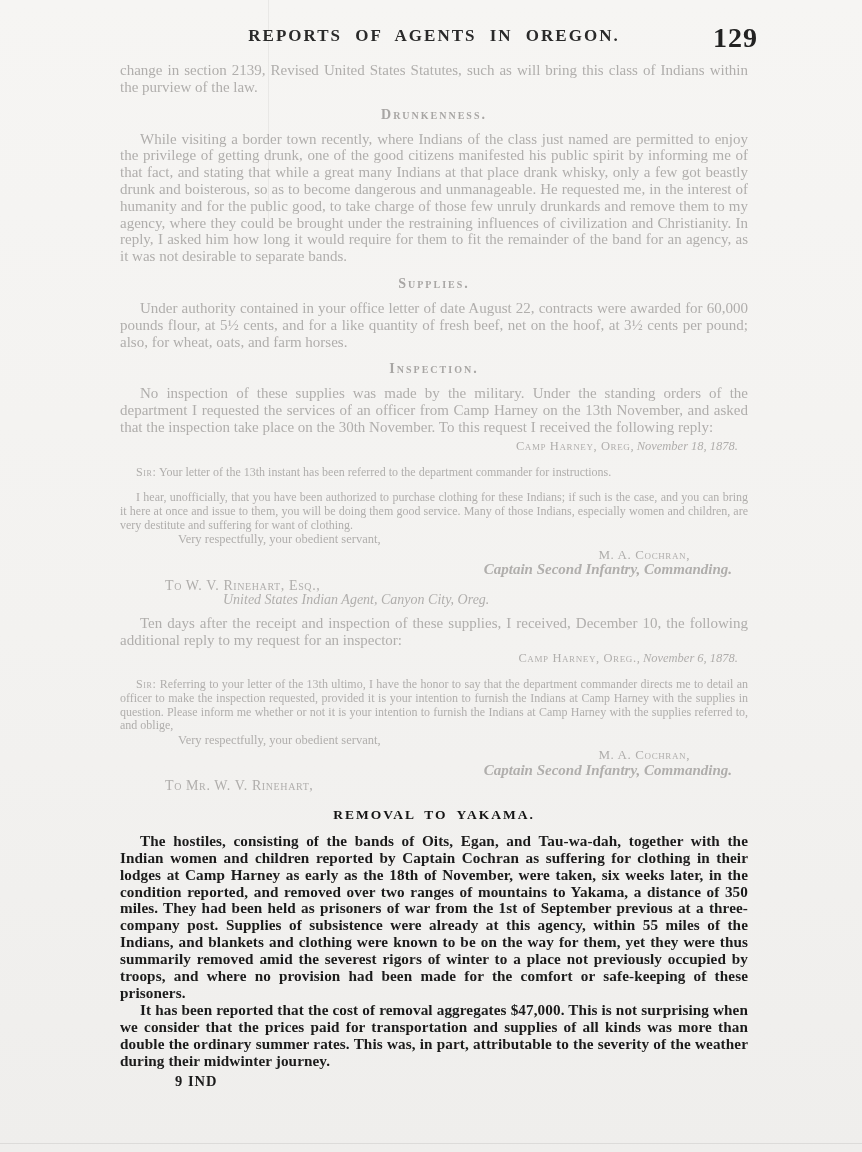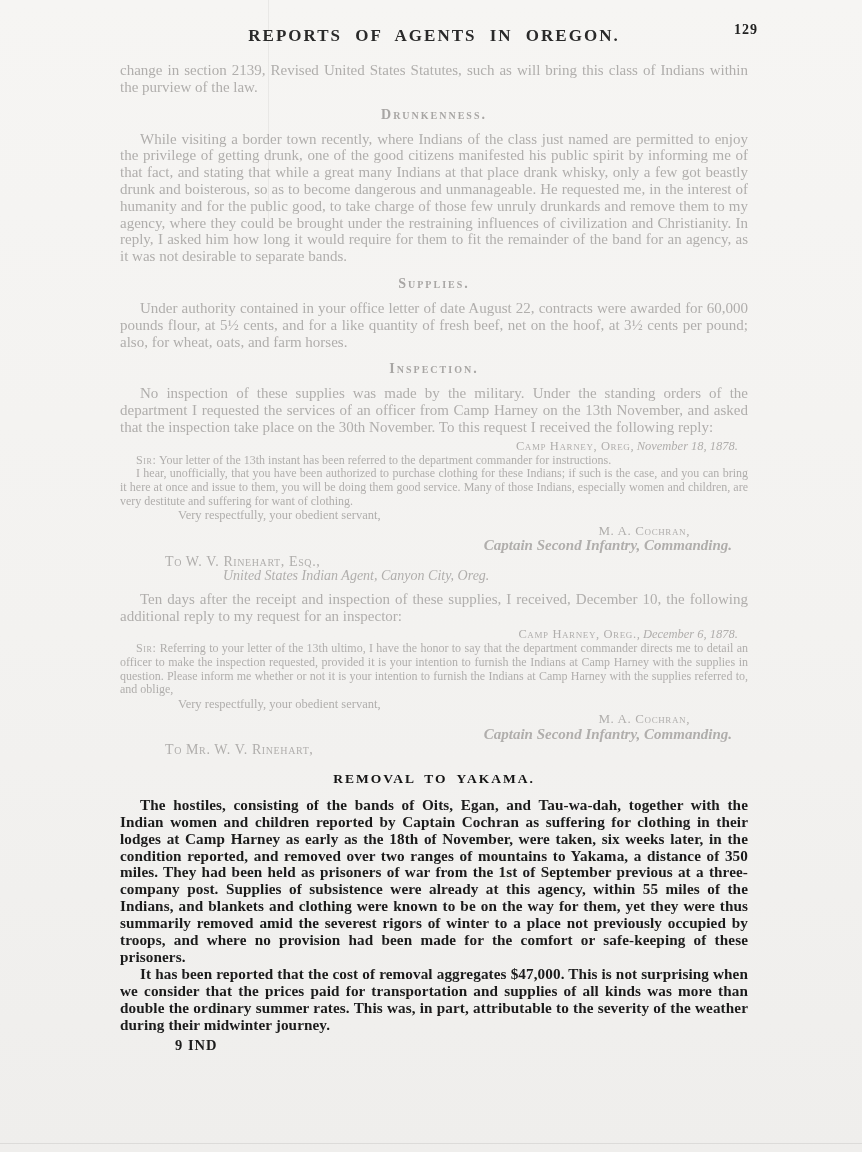--- a/index.html
+++ b/index.html
@@ -42,21 +42,21 @@
     display: inline-block;
     font-size: 17px;
     font-weight: 700;
     letter-spacing: 2px;
     word-spacing: 7px;
     color: #2a2a2a;
   }
   .page-number {
     position: absolute;
     right: -10px; top: -4px;
-    font-size: 14px;
+    font-size: 28px;
     font-weight: 700;
     color: #222;
     letter-spacing: 1px;
   }
 
   
   .faded { color: #b0aeac; }
   .faded .section-heading { color: #a8a6a4; }
 
   p.body {
@@ -86,21 +86,21 @@
     margin: 3px 10px 0 0;
     font-size: 12.5px;
     line-height: 15px;
   }
   .dateline .sc { font-size: 12.5px; }
 
   p.letter {
     font-size: 12px;
     line-height: 13.6px;
     text-align: justify;
-    margin: 0 0 0 0;
+    margin: 12px 0 0 0;
   }
   p.letter.ind { text-indent: 16px; }
   p.closing {
     text-indent: 0;
     margin: 1px 0 0 58px;
     font-size: 12.5px;
   }
   .sig-block {
     text-align: right;
     line-height: 14.5px;
@@ -176,21 +176,21 @@
         <div class="sig-title it">Captain Second Infantry, Commanding.</div>
       </div>
       <div class="addressee">
         <div class="sc">To W. V. Rinehart, Esq.,</div>
         <div class="it line2">United States Indian Agent, Canyon City, Oreg.</div>
       </div>
 
       <p class="body ind mt" style="margin-top:7px">Ten days after the receipt and inspection of these supplies, I received, December 10, the following additional reply to my request for an inspector:</p>
 
       <div class="dateline">
-        <span class="sc">Camp Harney, Oreg.</span><span class="it">, December 6, 1878.</span>
+        <span class="sc">Camp Harney, Oreg.</span><span class="it">, November 6, 1878.</span>
       </div>
       <p class="letter ind"><span class="sc">Sir:</span><span> Referring to your letter of the 13th ultimo, I have the honor to say that the department commander directs me to detail an officer to make the inspection requested, provided it is your intention to furnish the Indians at Camp Harney with the supplies in question.  Please inform me whether or not it is your intention to furnish the Indians at Camp Harney with the supplies referred to, and oblige,</span></p>
       <p class="letter closing">Very respectfully, your obedient servant,</p>
       <div class="sig-block">
         <div class="sig-name sc">M. A. Cochran,</div>
         <div class="sig-title it">Captain Second Infantry, Commanding.</div>
       </div>
       <div class="addressee">
         <div class="sc">To Mr. W. V. Rinehart,</div>
       </div>

